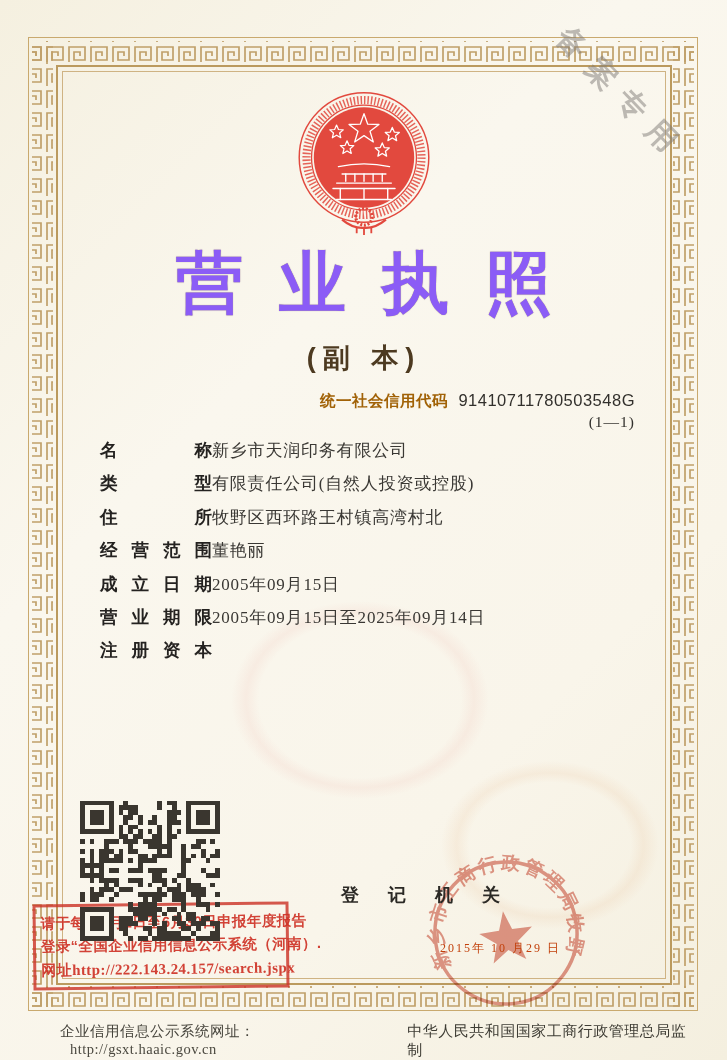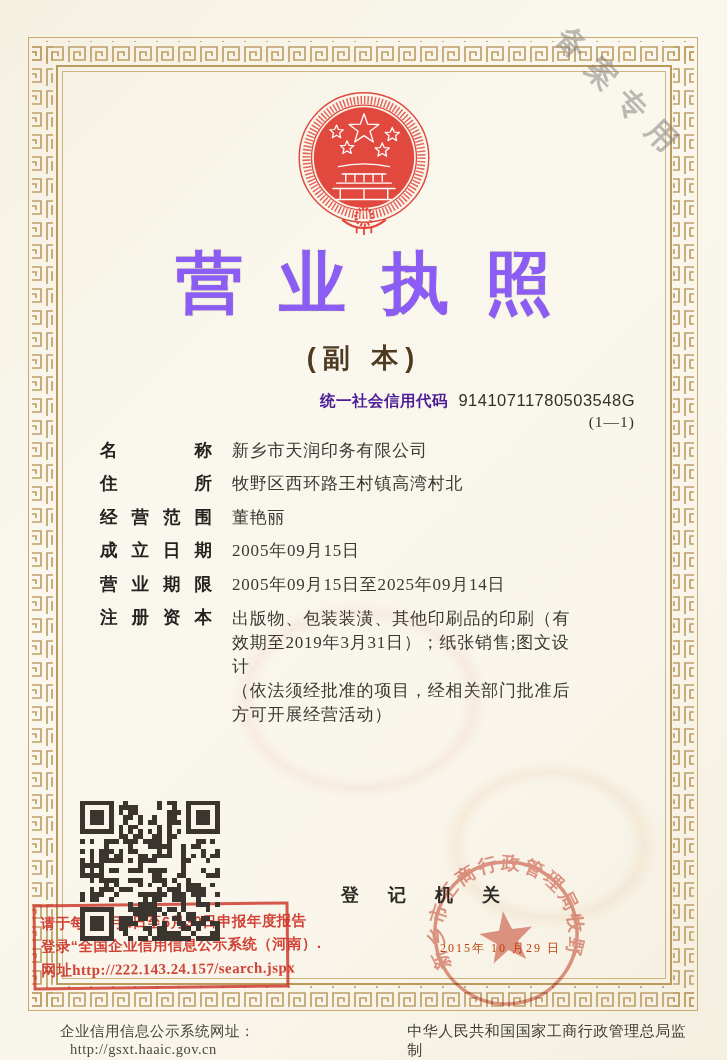--- a/index.html
+++ b/index.html
@@ -35,28 +35,28 @@
     letter-spacing:36px;padding-left:36px;box-sizing:border-box;
     text-shadow:0 0 1px rgba(90,64,10,.55);white-space:nowrap;
   }
   .subtitle{
     left:63px;top:340px;width:602px;text-align:center;z-index:2;
     font-size:27px;font-weight:700;color:#4d3a20;letter-spacing:7px;
   }
 
   
   .code-row{left:200px;top:391px;width:435px;text-align:right;z-index:2;white-space:nowrap;}
-  .code-label{font-size:15.5px;font-weight:700;color:#4c1d95;letter-spacing:.5px;}
+  .code-label{font-size:15.5px;font-weight:700;color:#a16207;letter-spacing:.5px;}
   .code-value{font-family:Liberation Sans, sans-serif;font-size:16.5px;color:#32302c;letter-spacing:.5px;margin-left:6px;}
   .copy-no{left:200px;top:413px;width:435px;text-align:right;z-index:2;
     font-family:"Liberation Serif",serif;font-size:15.5px;color:#32302c;letter-spacing:1px;}
 
   
   .fields{left:100px;top:440px;width:475px;z-index:2;}
-  .frow{display:flex;align-items:flex-start;margin-bottom:12.4px;gap:20px;}
+  .frow{display:flex;align-items:flex-start;margin-bottom:12.4px;}
   .flabel{
     flex:0 0 112px;font-size:17.5px;font-weight:700;color:#242220;
     text-align:justify;text-align-last:justify;line-height:21px;
   }
   .fval{
     margin-left:0;font-family:"Liberation Serif",serif;
     font-size:17px;color:#3a3834;line-height:21px;letter-spacing:.8px;
   }
   .frow.scope .fval{line-height:24px;width:398px;}
 
@@ -168,41 +168,41 @@
   <span class="code-value">91410711780503548G</span>
 </div>
 <div class="abs copy-no">(1—1)</div>
 
 <div class="abs fields">
   <div class="frow">
     <div class="flabel">名称</div>
     <div class="fval">新乡市天润印务有限公司</div>
   </div>
   <div class="frow">
+    <div class="flabel">类型</div>
+    <div class="fval">有限责任公司(自然人投资或控股)</div>
+  </div>
+  <div class="frow">
     <div class="flabel">住所</div>
     <div class="fval">牧野区西环路王村镇高湾村北</div>
   </div>
   <div class="frow">
     <div class="flabel">经营范围</div>
     <div class="fval">董艳丽</div>
   </div>
   <div class="frow">
     <div class="flabel">成立日期</div>
     <div class="fval">2005年09月15日</div>
   </div>
   <div class="frow">
     <div class="flabel">营业期限</div>
     <div class="fval">2005年09月15日至2025年09月14日</div>
   </div>
   <div class="frow scope">
     <div class="flabel">注册资本</div>
-    <div class="fval">
-      <div>出版物、包装装潢、其他印刷品的印刷（有效期至2019年3月31日）；纸张销售;图文设计</div>
-      <div>（依法须经批准的项目，经相关部门批准后方可开展经营活动）</div>
-    </div>
   </div>
 </div>
 
 <svg id="qr" class="abs qr" width="140" height="145" viewBox="0 0 29 29" shape-rendering="crispEdges">
     <rect x="0" y="0" width="7" height="7" fill="#3a362f"></rect>
     <rect x="1" y="1" width="5" height="5" fill="#f9f5ea"></rect>
     <rect x="2" y="2" width="3" height="3" fill="#3a362f"></rect>
     <rect x="22" y="0" width="7" height="7" fill="#3a362f"></rect>
     <rect x="23" y="1" width="5" height="5" fill="#f9f5ea"></rect>
     <rect x="24" y="2" width="3" height="3" fill="#3a362f"></rect>

